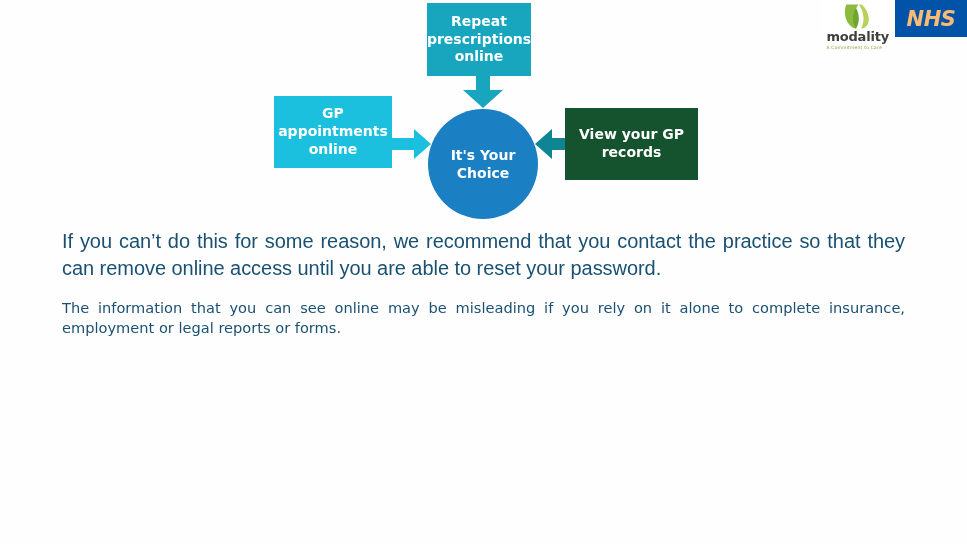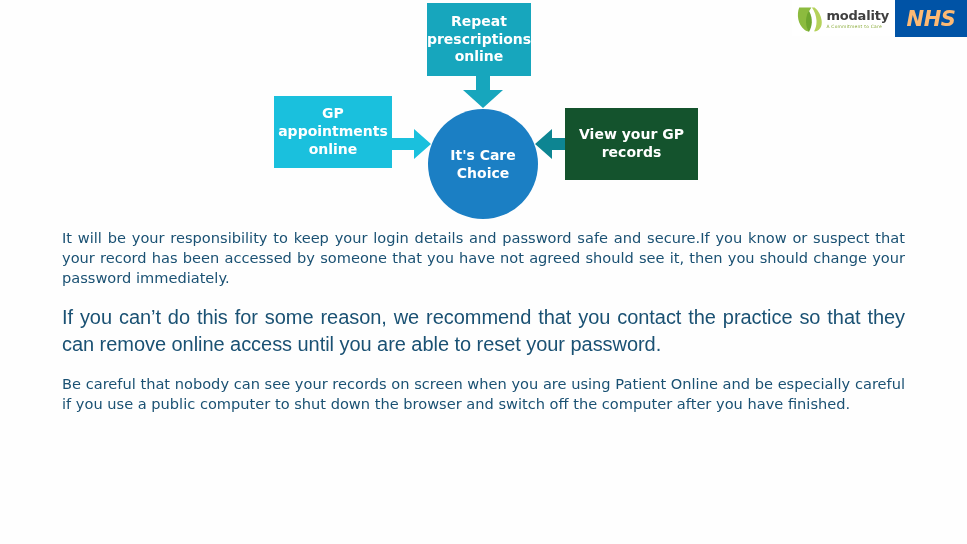--- a/index.html
+++ b/index.html
@@ -24,20 +24,21 @@
     display: flex;
     align-items: flex-start;
     height: 38px;
   }
   .modality-logo {
     display: flex;
     align-items: center;
     height: 34px;
     padding: 2px 6px 0 4px;
     background: #ffffff;
+    flex-direction: column;
   }
   .modality-mark {
     width: 26px;
     height: 28px;
     margin-right: 4px;
     flex: 0 0 auto;
   }
   .modality-words {
     display: flex;
     flex-direction: column;
@@ -209,29 +210,28 @@
 
   <div class="node-box box-left">
     <span>GP appointments online</span>
   </div>
 
   <svg class="arrow arrow-right" viewBox="0 0 44 32">
     <polygon points="0,10 26,10 26,1 43,16 26,31 26,22 0,22" fill="#1ac0dd"></polygon>
   </svg>
 
   <div class="center-circle">
-    <span>It's Care Choice</span>
+    <span>It's Your Choice</span>
   </div>
 
   <svg class="arrow arrow-left" viewBox="0 0 44 32">
     <polygon points="44,10 18,10 18,1 1,16 18,31 18,22 44,22" fill="#0d8592"></polygon>
   </svg>
 
   <div class="node-box box-right">
     <span>View your GP records</span>
   </div>
 </div>
 
 <div class="body-copy">
-  <p class="para">It will be your responsibility to keep your login details and password safe and secure.If you know or suspect that your record has been accessed by someone that you have not agreed should see it, then you should change your password immediately.</p>
   <p class="para para-alt">If you can’t do this for some reason, we recommend that you contact the practice so that they can remove online access until you are able to reset your password.</p>
-  <p class="para">Be careful that nobody can see your records on screen when you are using Patient Online and be especially careful if you use a public computer to shut down the browser and switch off the computer after you have finished.</p>
+  <p class="para">The information that you can see online may be misleading if you rely on it alone to complete insurance, employment or legal reports or forms.</p>
 </div>
 
 </body></html>

